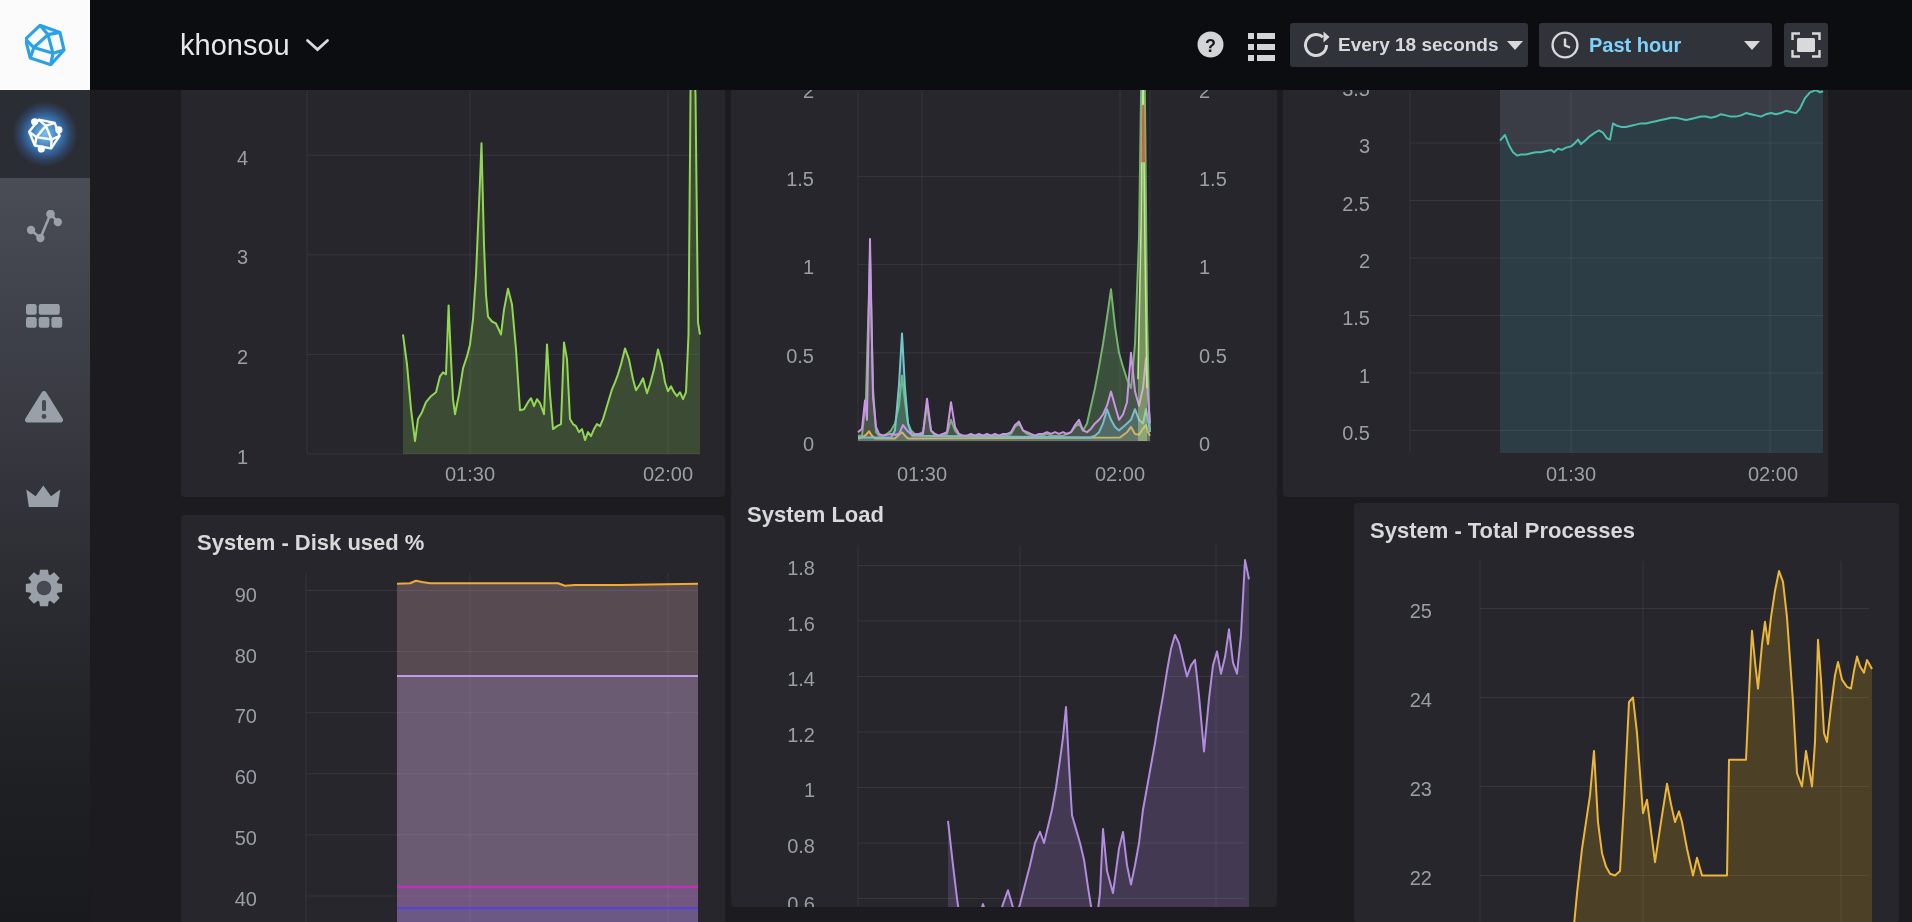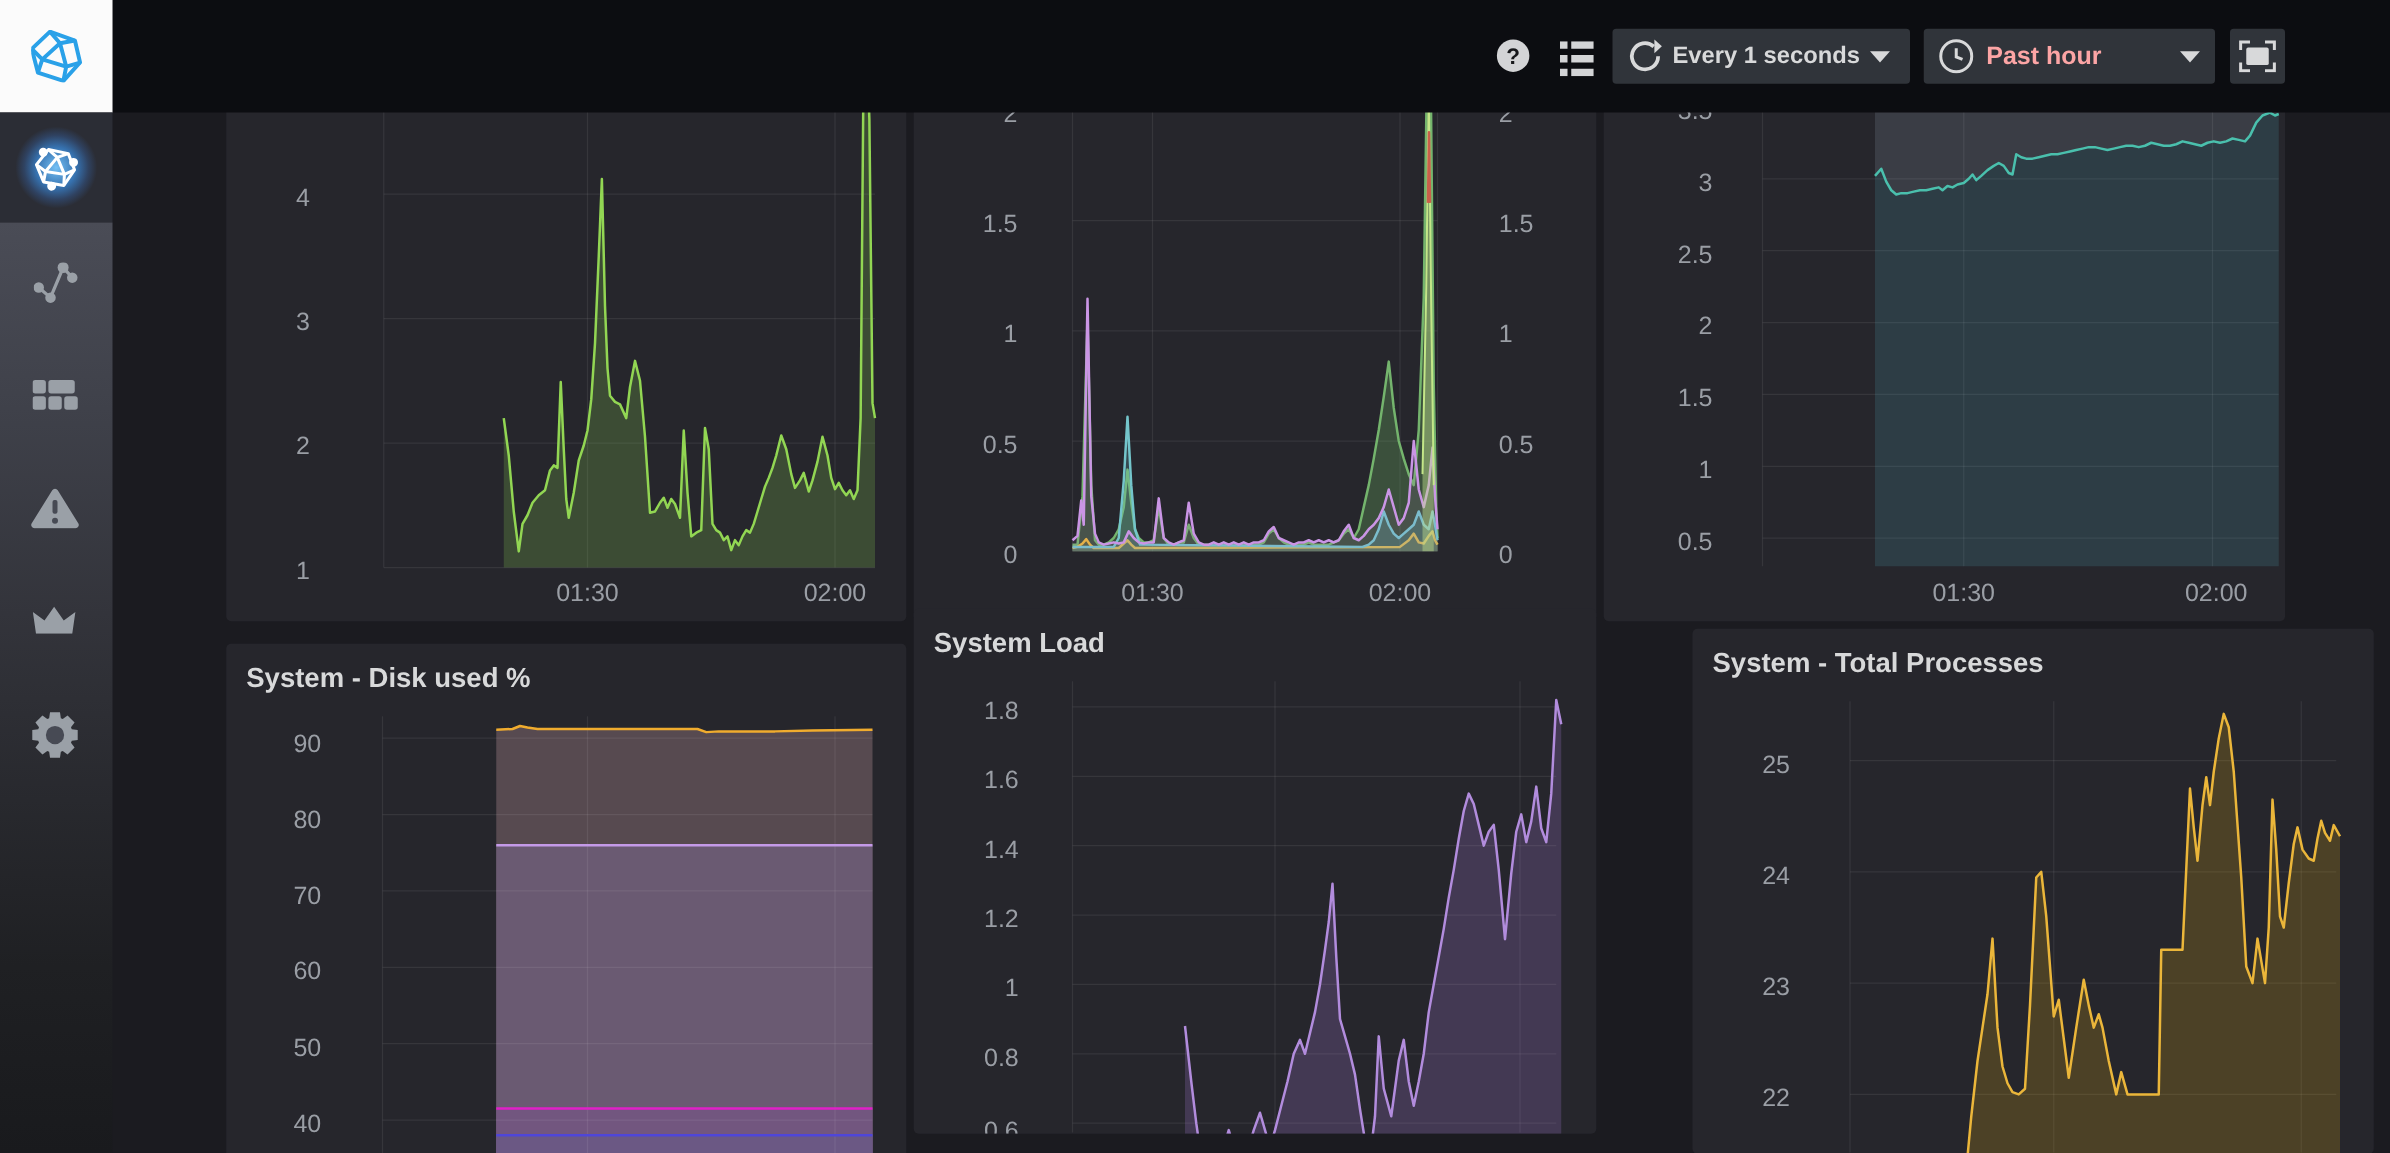--- a/index.html
+++ b/index.html
@@ -162,48 +162,54 @@
       <path d="M218.0 443.7 L223.0 390.3 L228.0 345.8 L232.0 319.1 L236.0 292.4 L240.0 247.9 L244.0 319.1 L248.0 350.2 L252.0 363.6 L256.0 370.7 L261.0 372.5 L266.0 368.0 L270.0 301.3 L275.0 199.0 L279.0 194.5 L283.0 230.1 L289.0 310.2 L293.0 296.8 L297.0 328.0 L301.0 359.2 L307.0 319.1 L313.0 280.8 L317.0 301.3 L321.0 319.1 L325.0 308.4 L328.0 319.1 L333.0 345.8 L339.0 372.5 L343.0 354.7 L348.0 372.5 L357.0 372.5 L367.0 372.5 L373.0 372.5 L375.0 256.8 L385.0 256.8 L392.0 256.8 L398.0 127.8 L401.0 158.9 L404.0 185.6 L408.0 141.1 L411.0 118.8 L414.0 141.1 L417.0 114.4 L421.0 87.7 L425.0 68.1 L429.0 78.8 L433.0 114.4 L439.0 199.0 L443.0 270.2 L448.0 283.5 L452.0 247.9 L455.0 265.7 L458.0 283.5 L461.0 239.0 L464.0 136.7 L467.0 176.7 L470.0 230.1 L473.0 239.0 L477.0 203.4 L481.0 172.2 L484.0 158.9 L488.0 176.7 L493.0 183.8 L497.0 185.6 L500.0 167.8 L503.0 153.6 L506.0 163.3 L510.0 169.6 L513.0 157.1 L518.0 166.0 L518.0 437.0 L218.0 437.0 Z" fill="rgba(212,166,18,0.22)" stroke="none"></path>
       <path d="M218.0 443.7 L223.0 390.3 L228.0 345.8 L232.0 319.1 L236.0 292.4 L240.0 247.9 L244.0 319.1 L248.0 350.2 L252.0 363.6 L256.0 370.7 L261.0 372.5 L266.0 368.0 L270.0 301.3 L275.0 199.0 L279.0 194.5 L283.0 230.1 L289.0 310.2 L293.0 296.8 L297.0 328.0 L301.0 359.2 L307.0 319.1 L313.0 280.8 L317.0 301.3 L321.0 319.1 L325.0 308.4 L328.0 319.1 L333.0 345.8 L339.0 372.5 L343.0 354.7 L348.0 372.5 L357.0 372.5 L367.0 372.5 L373.0 372.5 L375.0 256.8 L385.0 256.8 L392.0 256.8 L398.0 127.8 L401.0 158.9 L404.0 185.6 L408.0 141.1 L411.0 118.8 L414.0 141.1 L417.0 114.4 L421.0 87.7 L425.0 68.1 L429.0 78.8 L433.0 114.4 L439.0 199.0 L443.0 270.2 L448.0 283.5 L452.0 247.9 L455.0 265.7 L458.0 283.5 L461.0 239.0 L464.0 136.7 L467.0 176.7 L470.0 230.1 L473.0 239.0 L477.0 203.4 L481.0 172.2 L484.0 158.9 L488.0 176.7 L493.0 183.8 L497.0 185.6 L500.0 167.8 L503.0 153.6 L506.0 163.3 L510.0 169.6 L513.0 157.1 L518.0 166.0" fill="none" stroke="#ebb63a" stroke-width="2" stroke-linejoin="round"></path>
       <text x="78" y="108.0" dy="0.35em" text-anchor="end" font-size="20" fill="#9a9ea5">25</text>
       <text x="78" y="197.0" dy="0.35em" text-anchor="end" font-size="20" fill="#9a9ea5">24</text>
       <text x="78" y="286.0" dy="0.35em" text-anchor="end" font-size="20" fill="#9a9ea5">23</text>
       <text x="78" y="375.0" dy="0.35em" text-anchor="end" font-size="20" fill="#9a9ea5">22</text>
     </svg>
   </div>
 
 <div style="position:absolute;left:90px;top:0;width:1822px;height:90px;background:#0c0d11;z-index:20">
+  <div style="position:absolute;left:90px;top:0;height:90px;display:flex;align-items:center">
+    <span style="font-size:29px;color:#e6e7e9">khonsou</span>
+      <svg width="25" height="15" viewBox="0 0 30 18" style="margin-left:15px">
+<path d="M3 3 L15 14 L27 3" fill="none" stroke="#d8d9da" stroke-width="3.4" stroke-linecap="round"></path>
+</svg>
+  </div>
   <div style="position:absolute;left:1107px;top:31px"><svg width="27" height="27" viewBox="0 0 27 27">
 <circle cx="13.5" cy="13.5" r="13" fill="#d3d4d6"></circle>
 <text x="13.5" y="14.2" dy="0.35em" text-anchor="middle" font-size="18" font-weight="bold" fill="#17181b" font-family="Liberation Sans,sans-serif">?</text>
 </svg></div>
   <div style="position:absolute;left:1158px;top:33px"><svg width="27" height="28" viewBox="0 0 27 28">
 <g fill="#d3d4d6">
 <rect x="0" y="0" width="6" height="6"></rect>
           <rect x="9" y="0" width="18" height="6"></rect>
 <rect x="0" y="11" width="6" height="6"></rect>
           <rect x="9" y="11" width="18" height="6"></rect>
 <rect x="0" y="22" width="6" height="6"></rect>
           <rect x="9" y="22" width="18" height="6"></rect>
 </g>
       </svg></div>
   <div class="navbtn" style="position:absolute;left:1200px;top:23px;width:238px;height:44px;background:#30343a;border-radius:3px;display:flex;align-items:center;padding:0 12px">
     <svg width="28" height="28" viewBox="0 0 28 28">
 <path d="M24.5 14 A 10.5 10.5 0 1 1 21 6.2" fill="none" stroke="#d8d9da" stroke-width="3"></path>
 <path d="M21.5 0.5 L21.5 11.5 L27.5 6 Z" fill="#d8d9da"></path>
 </svg>
-      <span style="font-size:19px;font-weight:bold;color:#d8d9da;margin-left:8px;margin-right:8px;white-space:nowrap">Every 1 seconds</span>
+      <span style="font-size:19px;font-weight:bold;color:#d8d9da;margin-left:8px;margin-right:8px;white-space:nowrap">Every 18 seconds</span>
       <span style="display:inline-block;width:0;height:0;border-left:8px solid transparent;border-right:8px solid transparent;border-top:9px solid #d8d9da;vertical-align:middle"></span>
   </div>
   <div class="navbtn" style="position:absolute;left:1449px;top:23px;width:233px;height:44px;background:#30343a;border-radius:3px;display:flex;align-items:center;padding:0 12px">
     <svg width="28" height="28" viewBox="0 0 28 28">
 <circle cx="14" cy="14" r="12.4" fill="none" stroke="#d8d9da" stroke-width="2.4"></circle>
 <path d="M14 7.5 L14 14.5 L19 16.5" fill="none" stroke="#d8d9da" stroke-width="2.4"></path>
 </svg>
-      <span style="font-size:20px;font-weight:bold;color:#fca5a5;margin-left:10px;flex:1">Past hour</span>
+      <span style="font-size:20px;font-weight:bold;color:#7dd3fc;margin-left:10px;flex:1">Past hour</span>
       <span style="display:inline-block;width:0;height:0;border-left:8px solid transparent;border-right:8px solid transparent;border-top:9px solid #d8d9da;vertical-align:middle"></span>
   </div>
   <div style="position:absolute;left:1694px;top:23px;width:44px;height:44px;background:#30343a;border-radius:3px;display:flex;align-items:center;justify-content:center">
       <svg width="30" height="26" viewBox="0 0 30 26">
 <g stroke="#d8d9da" stroke-width="2.4" fill="none">
 <path d="M1.5 8 L1.5 1.5 L9 1.5 M21 1.5 L28.5 1.5 L28.5 8 M28.5 18 L28.5 24.5 L21 24.5 M9 24.5 L1.5 24.5 L1.5 18"></path>
 </g>
 <rect x="6" y="6" width="18" height="14" rx="1.5" fill="#d8d9da"></rect>
 </svg>
     </div>

